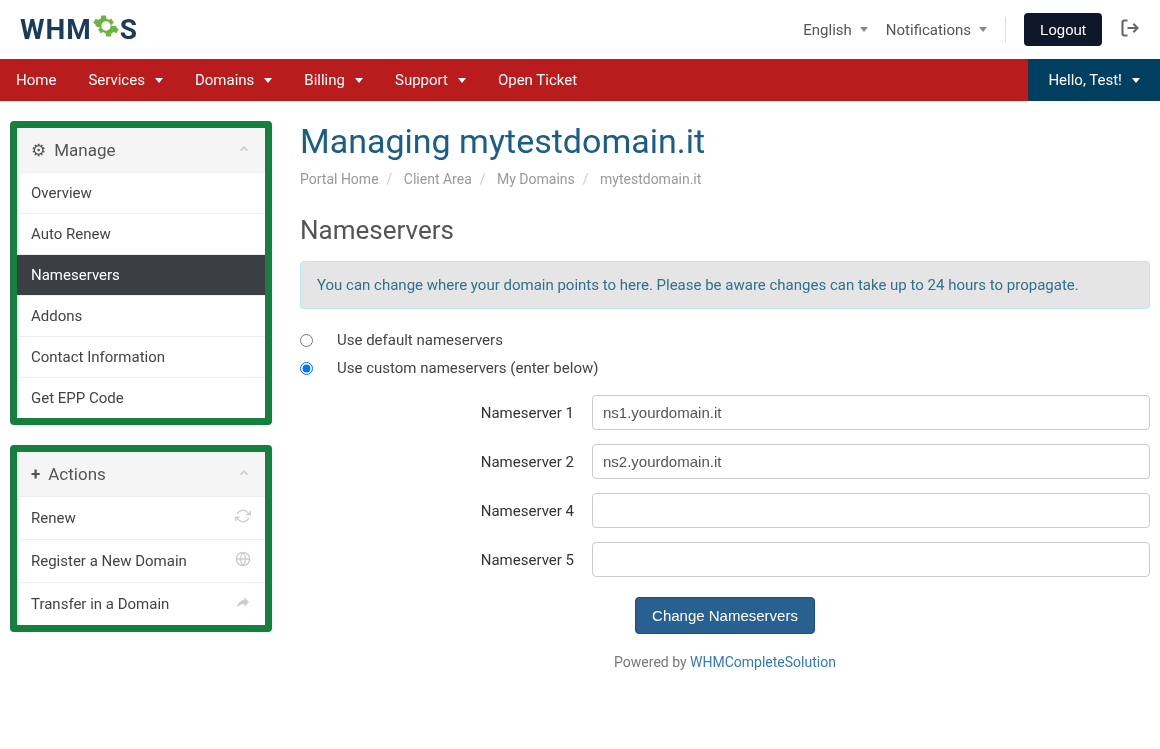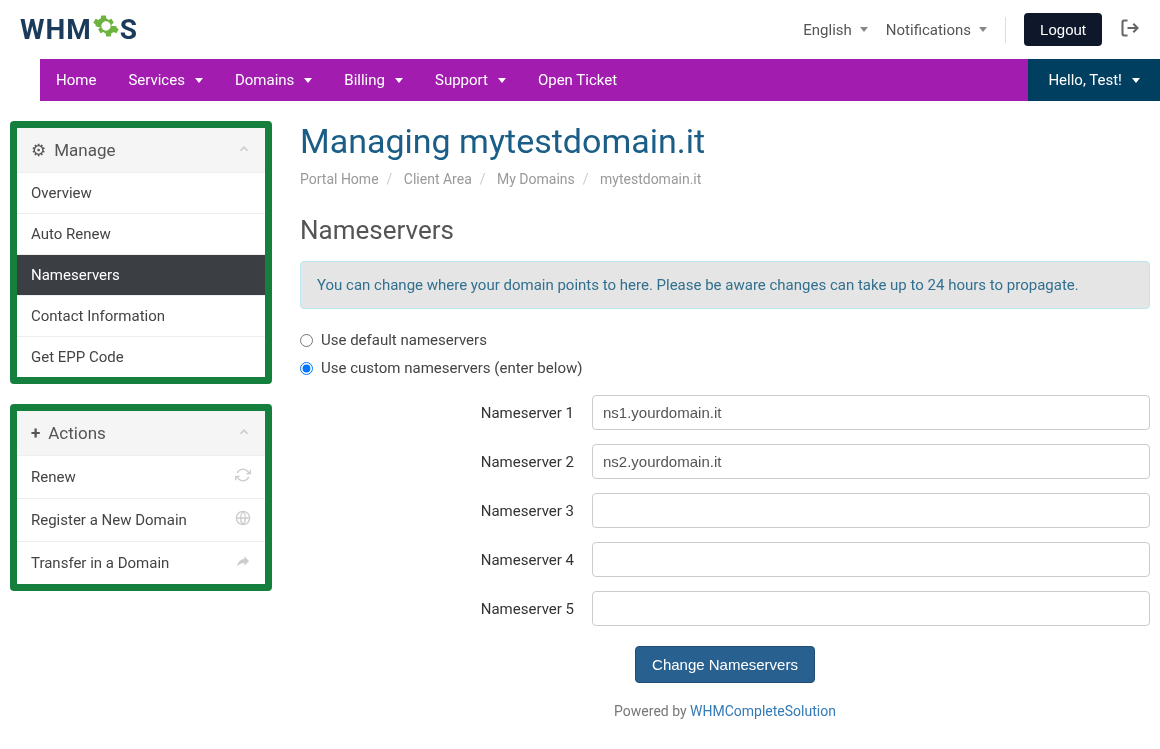--- a/index.html
+++ b/index.html
@@ -10,21 +10,21 @@
 .logo { font-size: 28px; font-weight: 700; color: #1a3c5a; letter-spacing: 1px; display: flex; align-items: center; }
 .logo .gear { color: #6cb33f; display: inline-block; }
 .topbar-right { display: flex; align-items: center; gap: 18px; }
 .topbar-link { color: #555; font-size: 15px; display: flex; align-items: center; gap: 4px; cursor: pointer; }
 .caret { display: inline-block; width: 0; height: 0; border-left: 4px solid transparent; border-right: 4px solid transparent; border-top: 5px solid #888; margin-left: 4px; }
 .caret.white { border-top-color: #fff; }
 .divider-v { width: 1px; height: 26px; background: #ddd; }
 .btn-logout { background: #0f172a; color: #fff; padding: 8px 16px; border-radius: 4px; border: none; font-size: 15px; cursor: pointer; }
 .signout-icon { color: #666; font-size: 18px; cursor: pointer; }
 
-.navbar { background: #a21caf; display: flex; align-items: flex-end; justify-content: space-between; margin-left: 40px; }
+.navbar { background: #b91c1c; display: flex; align-items: flex-end; justify-content: space-between; }
 .nav-left { display: flex; }
 .nav-item { color: #fff; padding: 12px 16px; font-size: 15px; display: flex; align-items: center; gap: 6px; cursor: pointer; }
 .nav-right { display: flex; }
 .nav-hello { background: #003f5f; color: #fff; padding: 12px 20px; font-size: 15px; display: flex; align-items: center; gap: 6px; cursor: pointer; }
 
 .container { display: flex; padding: 20px 10px; gap: 28px; max-width: 1160px; }
 .sidebar { width: 262px; flex-shrink: 0; }
 .panel { border: 7px solid #15803d; border-radius: 4px; margin-bottom: 20px; overflow: hidden; }
 .panel-head { background: #f5f5f5; padding: 12px 14px; display: flex; align-items: center; justify-content: space-between; color: #555; font-size: 17px; cursor: pointer; }
 .panel-head .left { display: flex; align-items: center; gap: 8px; }
@@ -36,21 +36,21 @@
 
 .main { flex: 1; }
 .page-title { font-size: 34px; color: #1a5d87; font-weight: 400; margin-bottom: 10px; }
 .breadcrumb { color: #999; font-size: 14px; margin-bottom: 28px; }
 .breadcrumb span { color: #999; }
 .breadcrumb .sep { margin: 0 8px; color: #ccc; }
 
 .section-title { font-size: 26px; color: #555; font-weight: 400; margin-bottom: 16px; }
 .alert-info { background: #e5e5e5; border: 1px solid #bce8f1; color: #31708f; padding: 14px 16px; border-radius: 4px; margin-bottom: 22px; font-size: 15px; }
 
-.radio-row { display: flex; align-items: center; gap: 8px; margin-bottom: 10px; font-size: 15px; color: #444; }
+.radio-row { display: flex; align-items: center; gap: 24px; margin-bottom: 10px; font-size: 15px; color: #444; }
 .radio-row input { cursor: pointer; }
 .radio-row label { cursor: pointer; }
 
 .form { margin-top: 18px; }
 .form-row { display: flex; align-items: center; margin-bottom: 14px; }
 .form-label { width: 292px; text-align: right; padding-right: 18px; font-size: 15px; color: #333; }
 .form-input { flex: 1; }
 .form-input input { width: 100%; padding: 8px 10px; border: 1px solid #ccc; border-radius: 4px; font-size: 15px; color: #555; }
 
 .btn-primary { background: #286090; color: #fff; border: 1px solid #204d74; padding: 9px 16px; border-radius: 4px; font-size: 15px; cursor: pointer; display: block; margin: 20px auto 20px; }
@@ -134,20 +134,23 @@
       <div class="panel-item">
           <span>Overview</span>
         </div>
       <div class="panel-item">
           <span>Auto Renew</span>
         </div>
       <div class="panel-item active">
           <span>Nameservers</span>
         </div>
       <div class="panel-item">
+          <span>Addons</span>
+        </div>
+      <div class="panel-item">
           <span>Contact Information</span>
         </div>
       <div class="panel-item">
           <span>Get EPP Code</span>
         </div>
     </div>
 
     <div class="panel">
       <div class="panel-head">
         <div class="left">
@@ -204,24 +207,20 @@
     <div class="form">
       <div class="form-row">
         <div class="form-label">Nameserver 1</div>
         <div class="form-input"><input type="text" value="ns1.yourdomain.it" style=""></div>
       </div>
       <div class="form-row">
         <div class="form-label">Nameserver 2</div>
         <div class="form-input"><input type="text" value="ns2.yourdomain.it" style=""></div>
       </div>
       <div class="form-row">
-        <div class="form-label">Nameserver 3</div>
-        <div class="form-input"><input type="text" value="" style=""></div>
-      </div>
-      <div class="form-row">
         <div class="form-label">Nameserver 4</div>
         <div class="form-input"><input type="text" value="" style=""></div>
       </div>
       <div class="form-row">
         <div class="form-label">Nameserver 5</div>
         <div class="form-input"><input type="text" value="" style=""></div>
       </div>
       <button class="btn-primary">Change Nameservers</button>
     </div>
 

